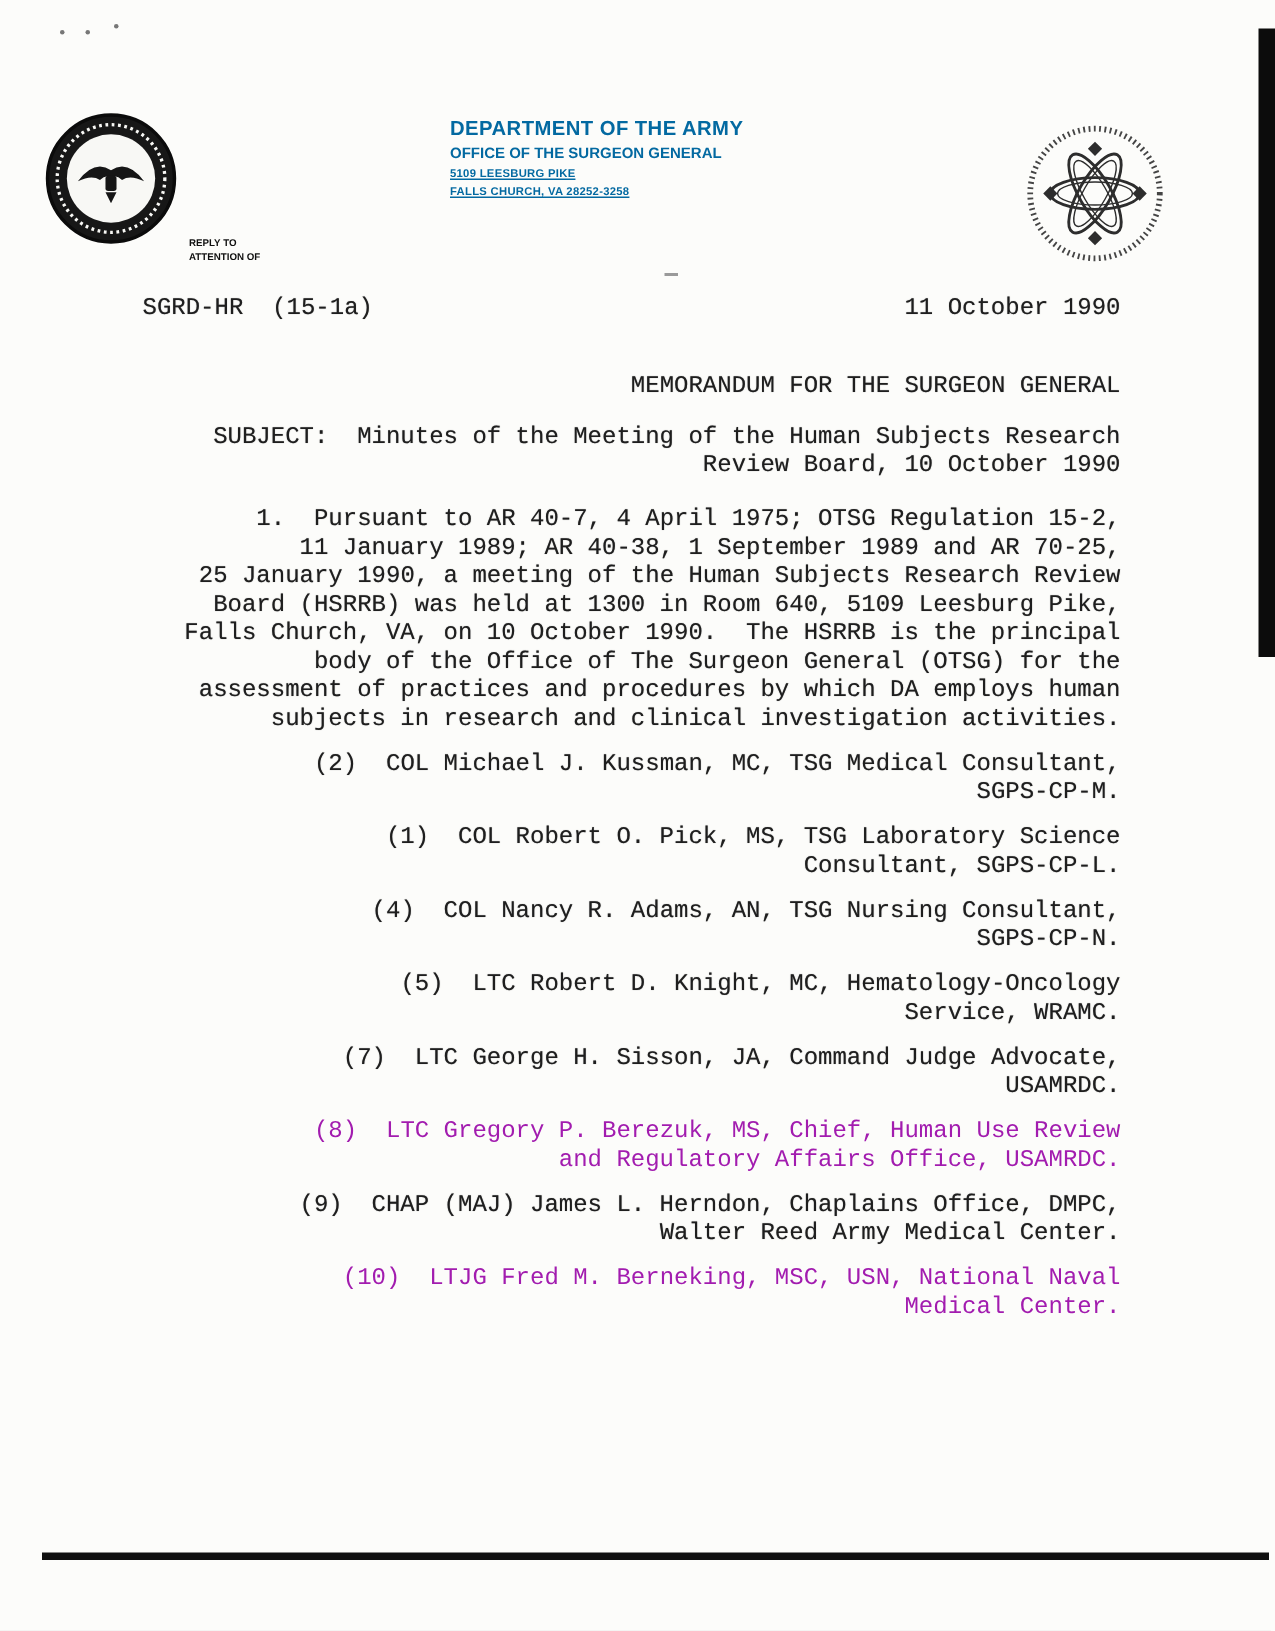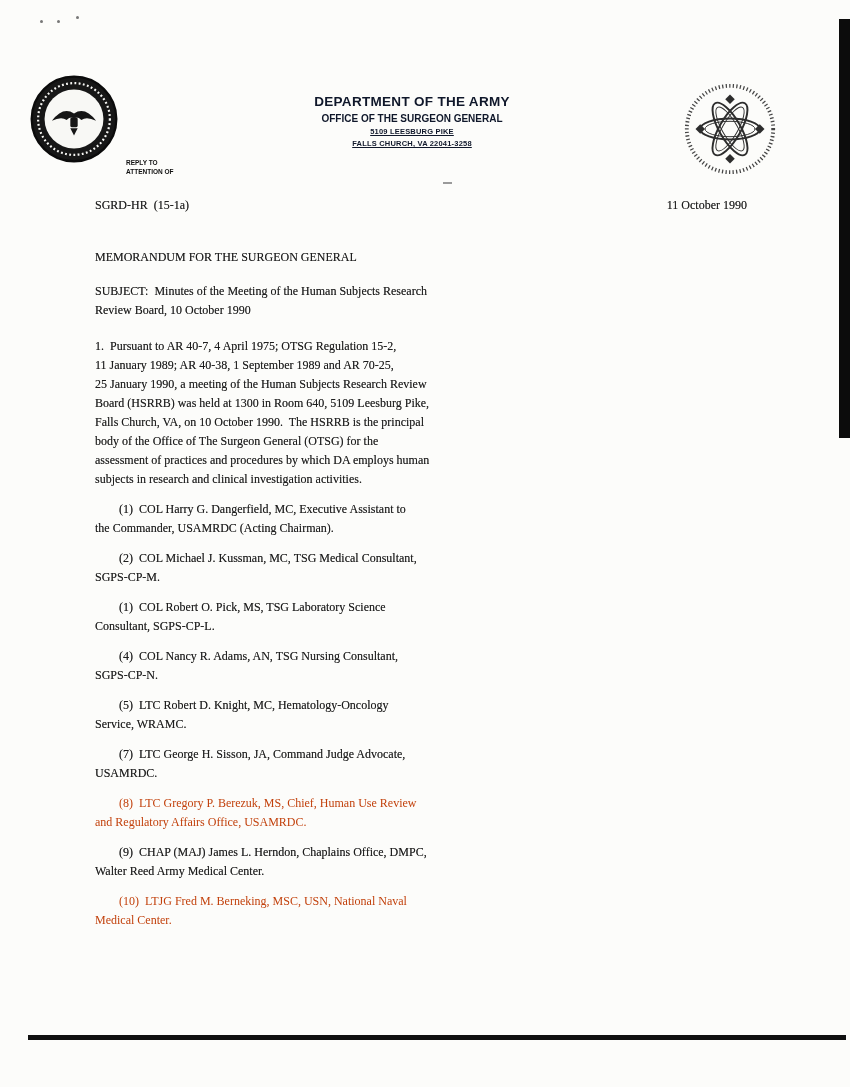--- a/index.html
+++ b/index.html
@@ -6,38 +6,38 @@
   html,body { width:850px; height:1087px; }
   body { background:#ddd; font-family:"Liberation Sans", sans-serif; }
 
   .page {
     position:relative; width:850px; height:1087px;
     background:#fcfcfa; overflow:hidden;
   }
 
   
   .mono {
-    font-family:Liberation Serif, serif;
-    font-size:12px; line-height:19px; color:#1e1e1e;
-    white-space:pre; text-shadow:0 0 0.6px rgba(25,25,25,0.55);
+    font-family:Liberation Mono, monospace;
+    font-size:16px; line-height:19px; color:#1e1e1e;
+    white-space:pre; text-shadow:0 0 0.6px rgba(25,25,25,0.55);text-align:right;
   }
-  .faded { color:#c2410c; text-shadow:none; }
+  .faded { color:#a21caf; text-shadow:none; }
 
   .content { position:absolute; left:95px; top:196px; width:652px; }
   .heading-row { display:flex; justify-content:space-between; }
   .memo-for { margin-top:33px; }
   .subject  { margin-top:15px; }
   .para1    { margin-top:17px; }
   .voting   { margin-top:17px; }
   .member   { margin-top:11px; }
 
   
   .letterhead {
-    position:absolute; left:300px; top:94px; width:224px; text-align:center;
-    font-family:"Liberation Sans", sans-serif; color:#0f172a;
+    position:absolute; left:300px; top:78px; width:224px; 
+    font-family:"Liberation Sans", sans-serif; color:#0369a1;
   }
   .lh-dept   { font-size:13.5px; font-weight:700; letter-spacing:0.3px; }
   .lh-office { font-size:10px;   font-weight:700; margin-top:4px; }
   .lh-addr   { font-size:7.5px;  font-weight:700; margin-top:3px; letter-spacing:0.2px;text-decoration:underline; }
 
   .reply-to {
     position:absolute; left:126px; top:159px;
     font-size:6.5px; font-weight:700; color:#101010; line-height:8.5px;
     font-family:"Liberation Sans", sans-serif;
   }
@@ -93,21 +93,21 @@
         <rect x="15.5" y="46.5" width="7" height="7" transform="rotate(45 19 50)"></rect>
         <rect x="77.5" y="46.5" width="7" height="7" transform="rotate(45 81 50)"></rect>
       </g>
     </svg>
   </div>
 
   <div class="letterhead">
     <div class="lh-dept">DEPARTMENT OF THE ARMY</div>
     <div class="lh-office">OFFICE OF THE SURGEON GENERAL</div>
     <div class="lh-addr">5109 LEESBURG PIKE</div>
-    <div class="lh-addr">FALLS CHURCH, VA 22041-3258</div>
+    <div class="lh-addr">FALLS CHURCH, VA 28252-3258</div>
   </div>
 
   <div class="reply-to">
     <div>REPLY TO</div>
     <div>ATTENTION OF</div>
   </div>
 
   <div class="content">
 
     <div class="heading-row mono">
@@ -123,22 +123,20 @@
     <div class="mono para1">1.  Pursuant to AR 40-7, 4 April 1975; OTSG Regulation 15-2,
 11 January 1989; AR 40-38, 1 September 1989 and AR 70-25,
 25 January 1990, a meeting of the Human Subjects Research Review
 Board (HSRRB) was held at 1300 in Room 640, 5109 Leesburg Pike,
 Falls Church, VA, on 10 October 1990.  The HSRRB is the principal
 body of the Office of The Surgeon General (OTSG) for the
 assessment of practices and procedures by which DA employs human
 subjects in research and clinical investigation activities.</div>
 
 
-    <div class="mono member">        (1)  COL Harry G. Dangerfield, MC, Executive Assistant to
-the Commander, USAMRDC (Acting Chairman).</div>
     <div class="mono member">        (2)  COL Michael J. Kussman, MC, TSG Medical Consultant,
 SGPS-CP-M.</div>
     <div class="mono member">        (1)  COL Robert O. Pick, MS, TSG Laboratory Science
 Consultant, SGPS-CP-L.</div>
     <div class="mono member">        (4)  COL Nancy R. Adams, AN, TSG Nursing Consultant,
 SGPS-CP-N.</div>
     <div class="mono member">        (5)  LTC Robert D. Knight, MC, Hematology-Oncology
 Service, WRAMC.</div>
     <div class="mono member">        (7)  LTC George H. Sisson, JA, Command Judge Advocate,
 USAMRDC.</div>

